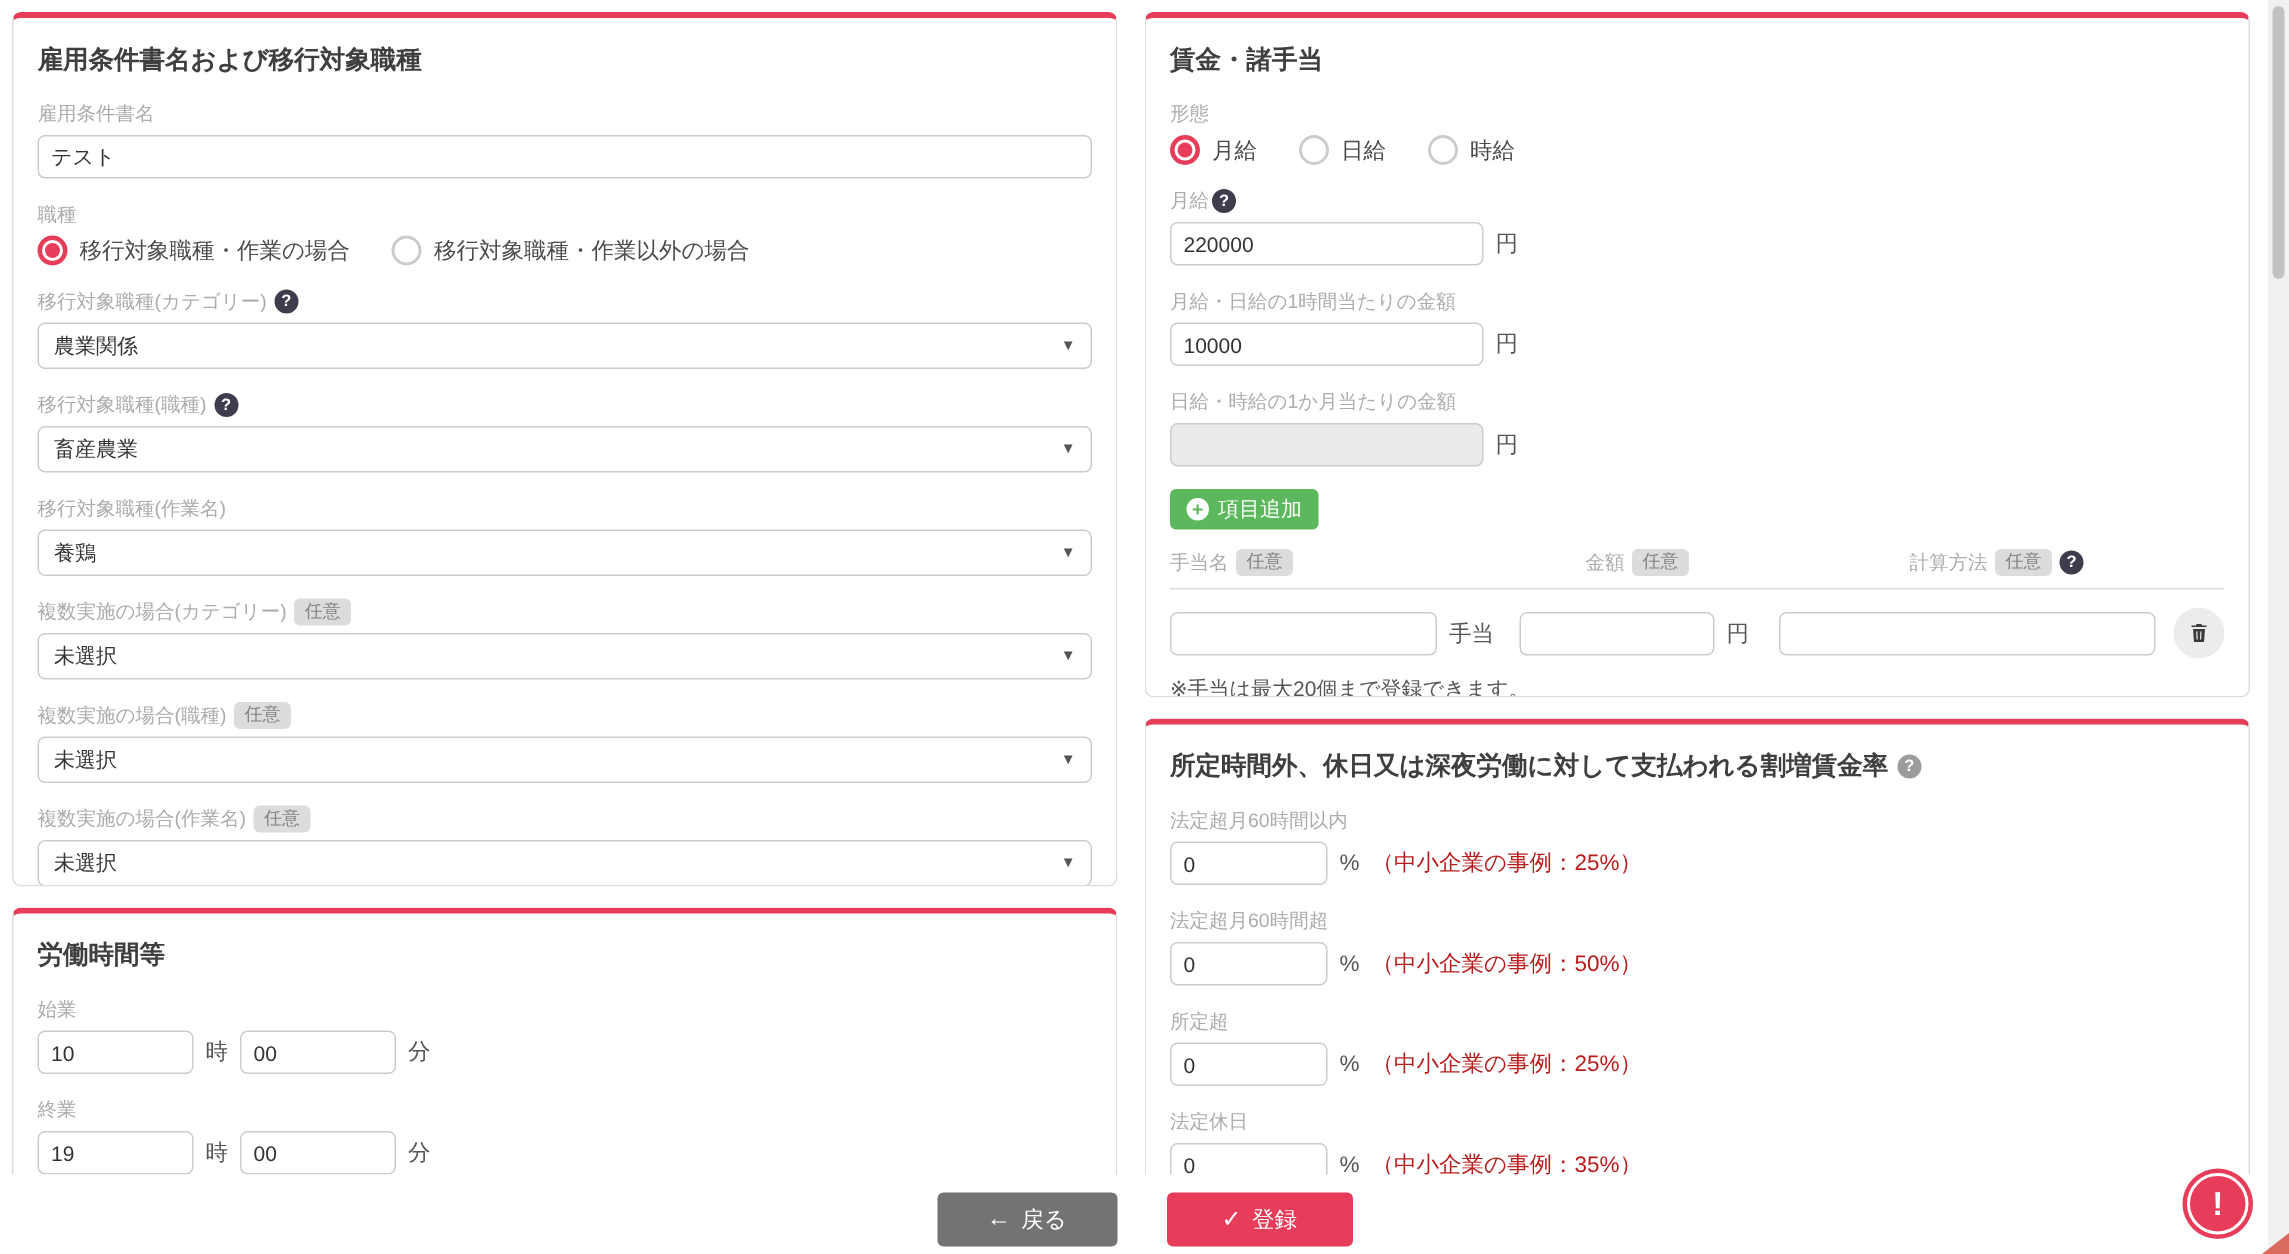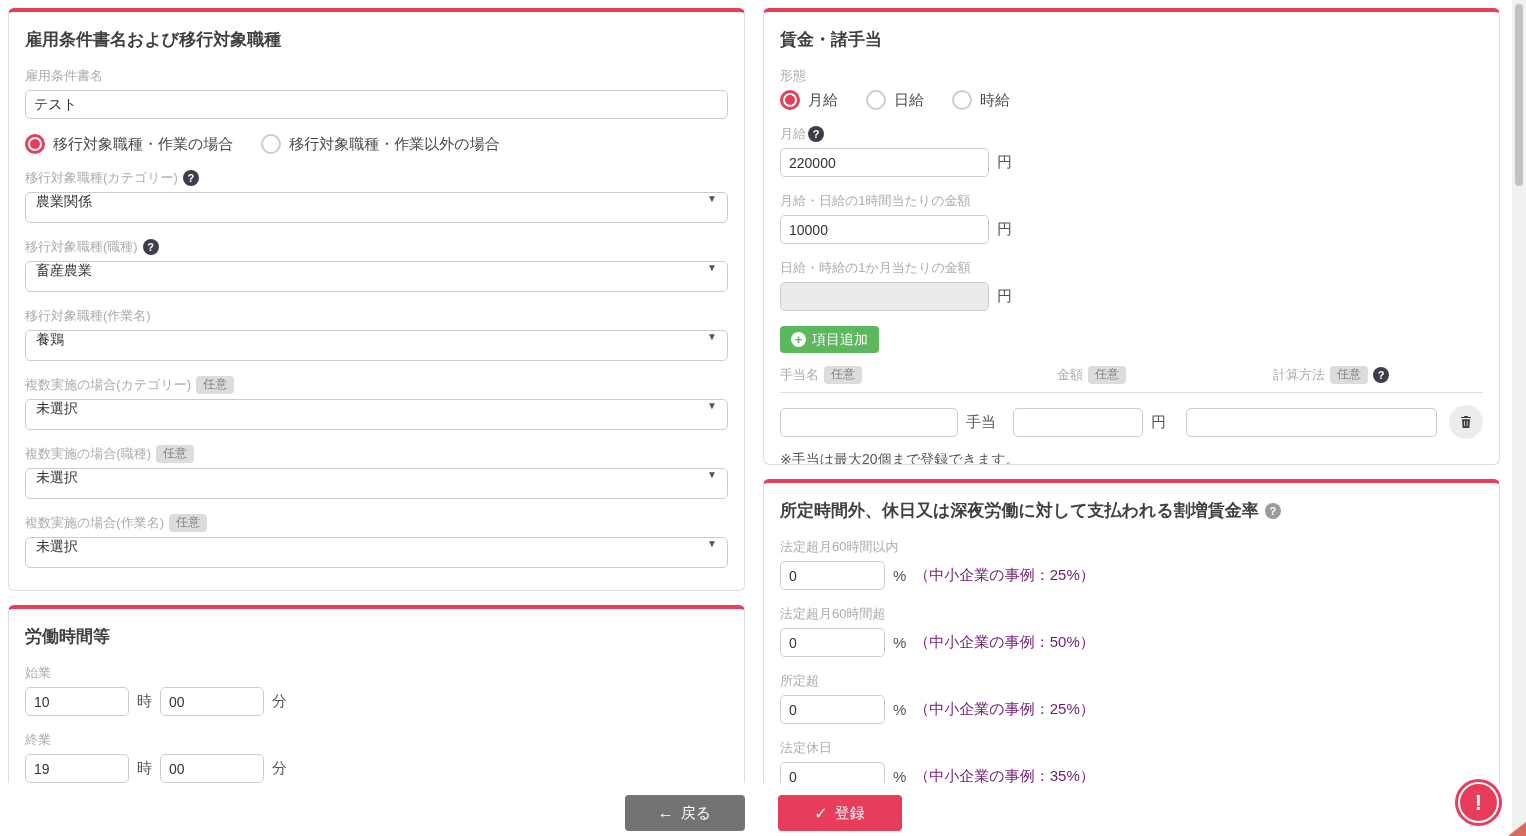--- a/index.html
+++ b/index.html
@@ -29,21 +29,21 @@
     height:29px;border:1px solid #ccc;border-radius:5px;padding:0 8px;font-size:14px;color:#333;
     box-sizing:border-box;font-family:inherit;background:#fff;outline:none;
   }
   .text-input.full{width:100%;}
   .text-input.time{width:104px;}
   .text-input.amount{width:209px;}
   .text-input.pct{width:105px;}
   .text-input.disabled{background:#ebebeb;}
   .selectbox{
     height:29px;border:1px solid #ccc;border-radius:5px;background:#fff;cursor:pointer;
-    display:flex;justify-content:space-between;padding:0 10px;
+    display:flex;align-items:center;justify-content:space-between;padding:0 10px;
     font-size:14px;color:#333;
   }
   .caret{font-size:10px;color:#555;}
   .radio-line{display:flex;align-items:center;gap:8px;font-size:15px;color:#4a4a4a;}
   .radio{width:20px;height:20px;border-radius:50%;border:2px solid #ccc;background:#fff;
          box-sizing:border-box;display:inline-block;flex:none;cursor:pointer;}
   .radio.checked{border:3px solid #e73d5a;position:relative;}
   .radio.checked::after{content:"";position:absolute;inset:2px;border-radius:50%;background:#e73d5a;}
   .radio-gap{width:12px;flex:none;}
   .inline-row{display:flex;align-items:center;gap:8px;}
@@ -61,21 +61,21 @@
   .al-h2{width:172px;flex:none;}
   .al-row{display:flex;align-items:center;}
   .al-in1{width:178px;flex:none;}
   .al-sfx1{margin:0 17px 0 8px;}
   .al-in2{width:130px;flex:none;}
   .al-sfx2{margin:0 20px 0 8px;}
   .al-in3{flex:1;min-width:0;}
   .trash-btn{width:34px;height:34px;border-radius:50%;background:#ececec;border:none;cursor:pointer;
              display:flex;align-items:center;justify-content:center;margin-left:12px;flex:none;}
   .note{font-size:14px;color:#555;margin-top:12px;}
-  .pct-example{font-size:15px;color:#701a75;}
+  .pct-example{font-size:15px;color:#b91c1c;}
   .footer{
     position:absolute;left:0;top:783px;width:1526px;height:53px;background:#fff;z-index:10;
     display:flex;justify-content:center;gap:33px;padding-top:12px;box-sizing:border-box;
   }
   .btn{height:36px;border:none;border-radius:4px;color:#fff;font-size:15px;font-family:inherit;
        display:inline-flex;align-items:center;justify-content:center;gap:7px;cursor:pointer;}
   .btn-back{background:#737373;width:120px;}
   .btn-submit{background:#e73d5a;width:124px;}
   .btn .icon{font-weight:bold;font-size:16px;}
   .scrollbar{position:absolute;right:0;top:0;width:14px;height:836px;background:#f1f1f1;z-index:30;}
@@ -100,20 +100,23 @@
     <div class="card-title">雇用条件書名および移行対象職種</div>
 
     <div class="group">
       <div class="label-row">
         <span class="field-label">雇用条件書名</span>
       </div>
       <input class="text-input full" value="テスト" style="">
     </div>
 
     <div class="group">
+      <div class="label-row">
+        <span class="field-label">職種</span>
+      </div>
       <div class="radio-line">
         <span class="radio checked"></span>
         <span>移行対象職種・作業の場合</span>
         <span class="radio-gap"></span>
         <span class="radio"></span>
         <span>移行対象職種・作業以外の場合</span>
       </div>
     </div>
 
     <div class="group">

